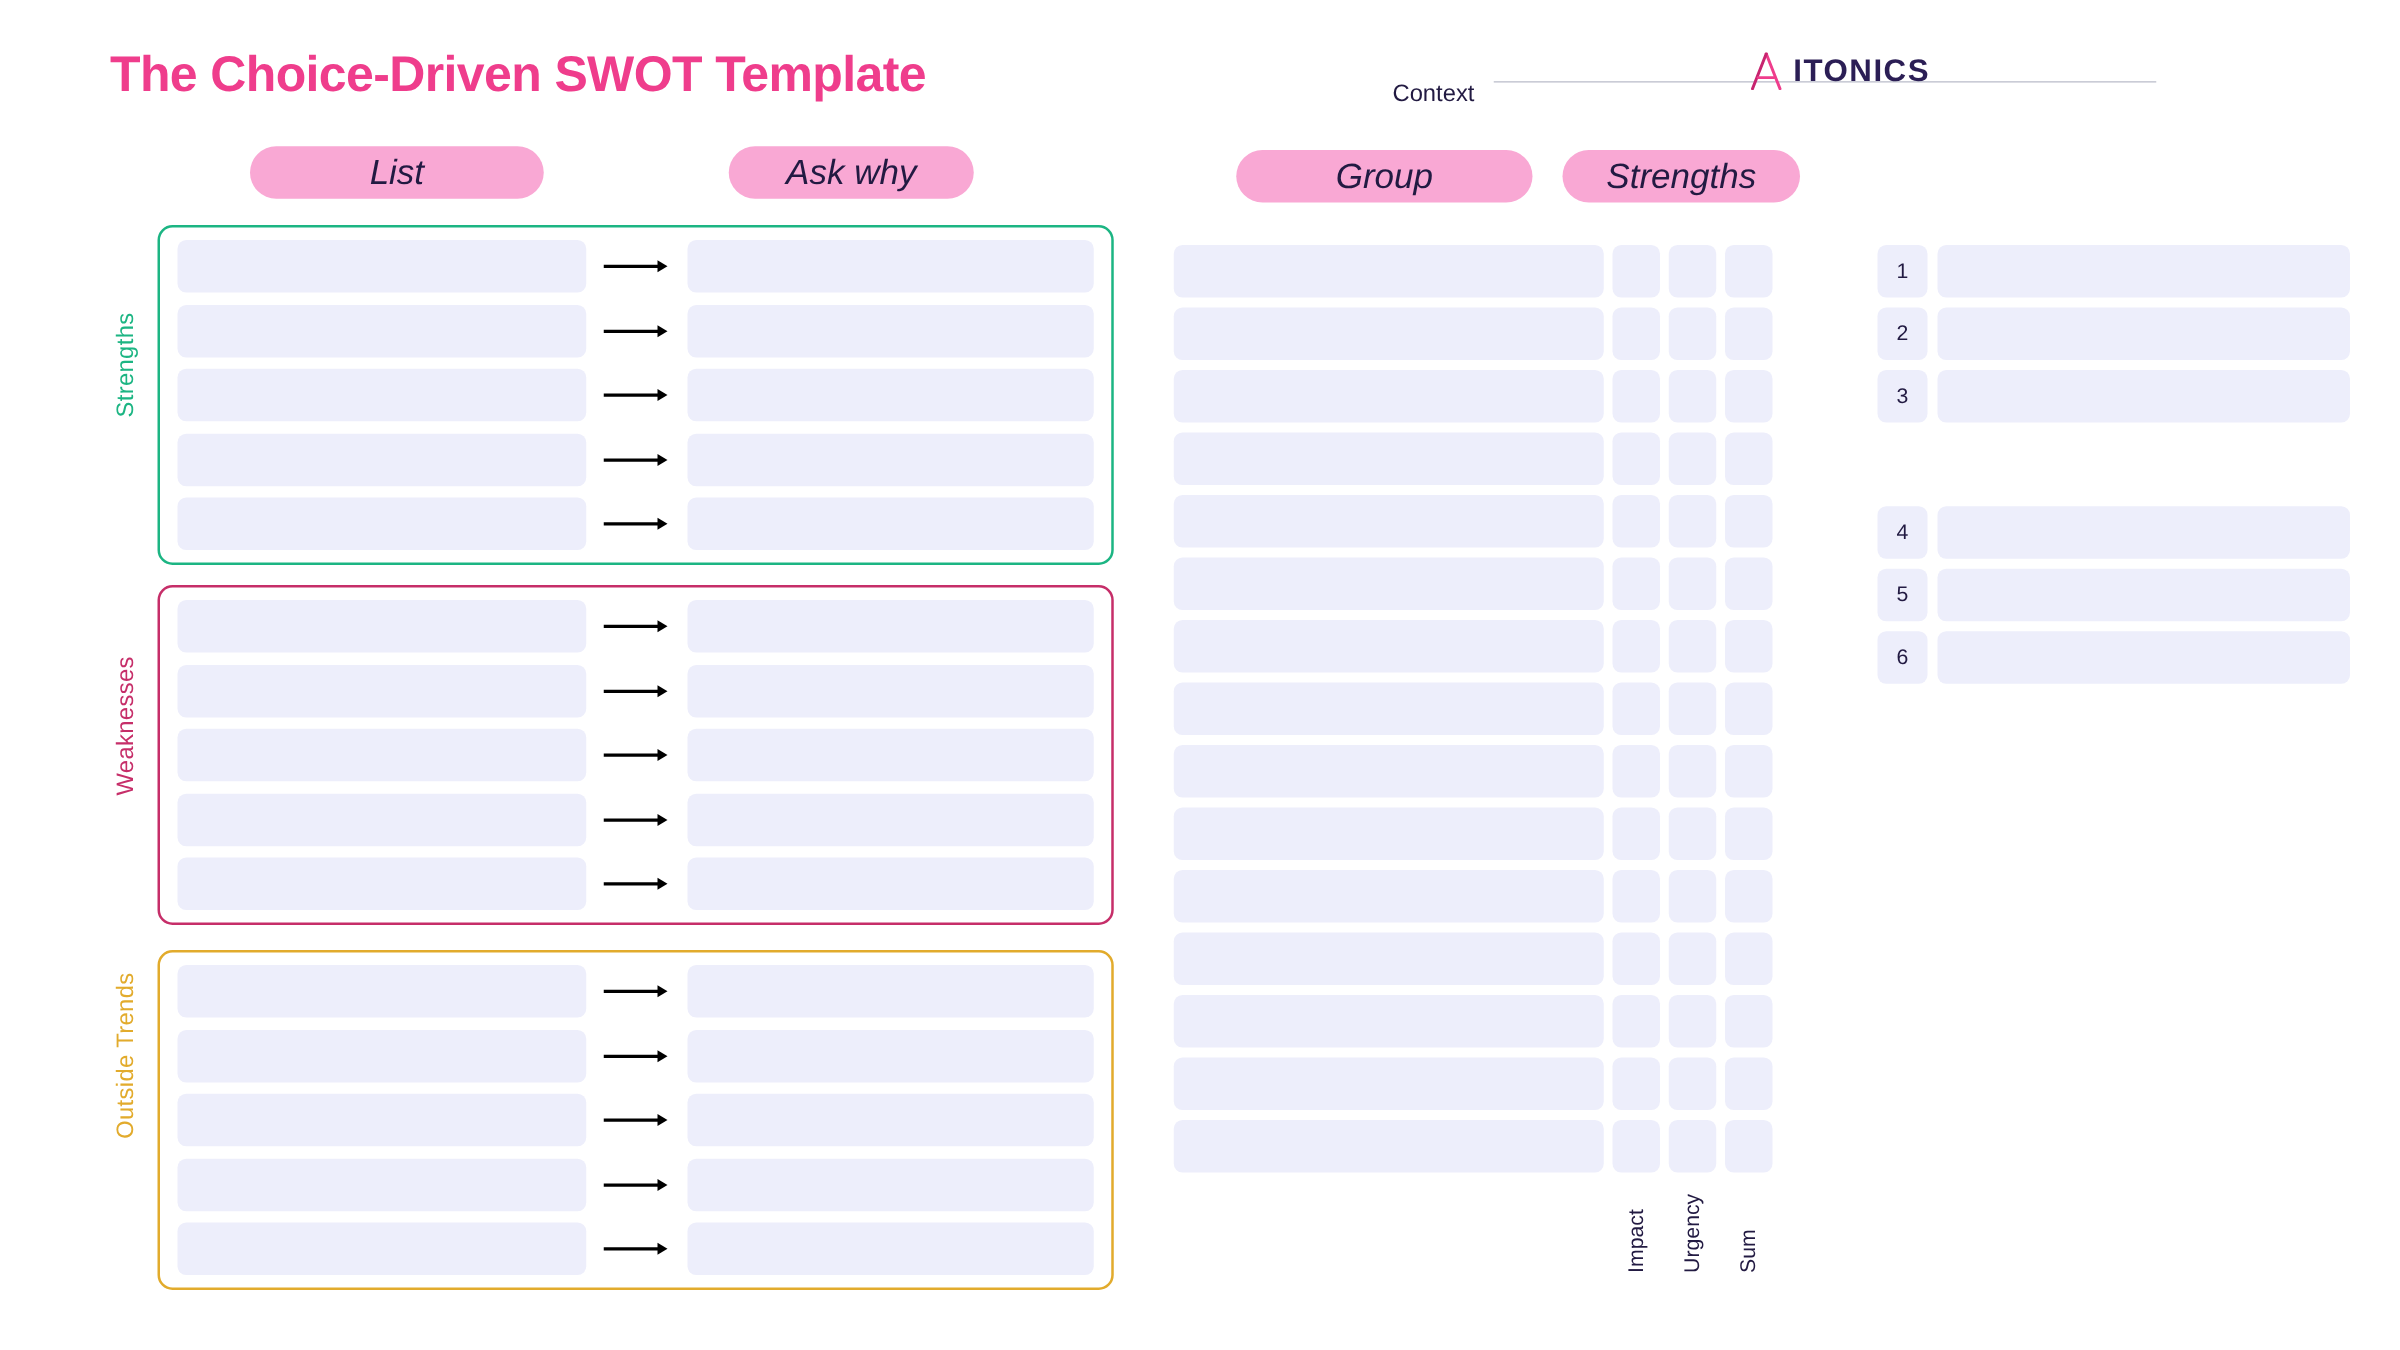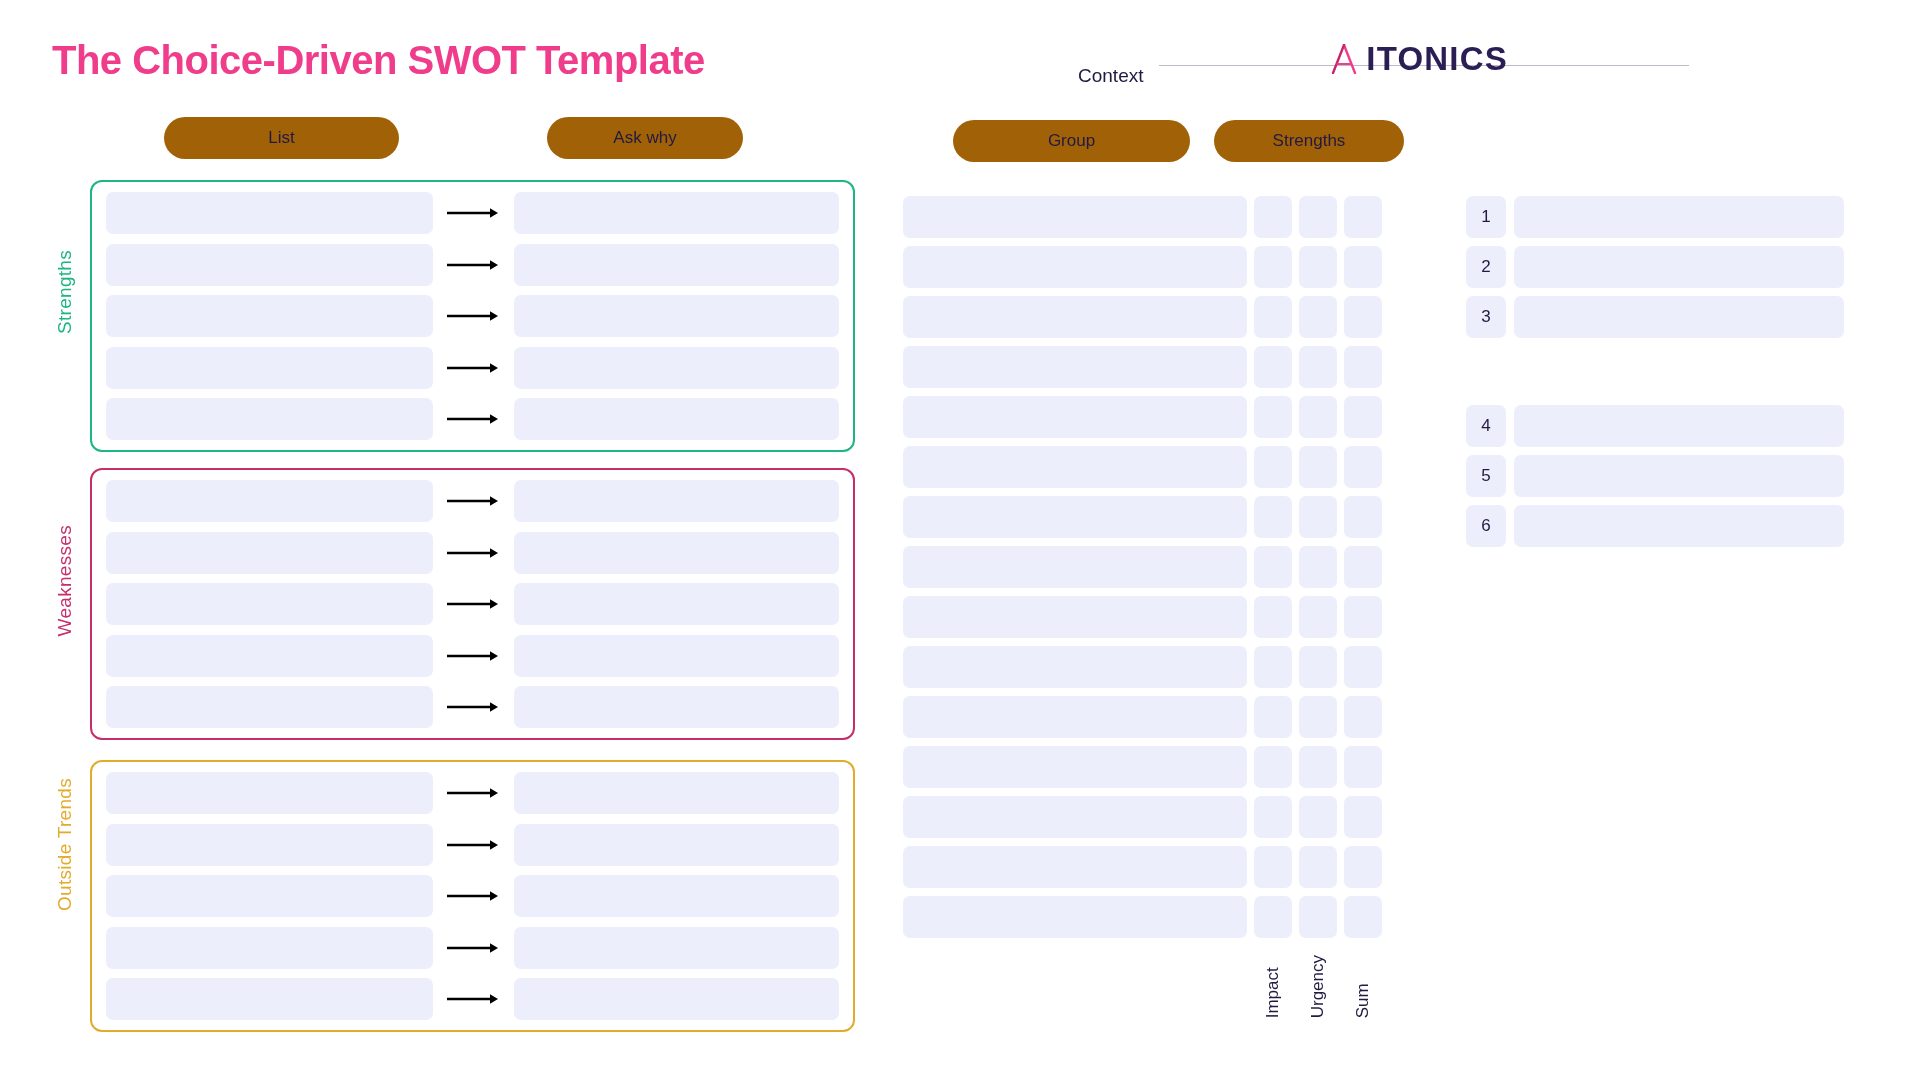--- a/index.html
+++ b/index.html
@@ -10,20 +10,21 @@
     background: #ffffff;
     font-family: "Liberation Sans", sans-serif;
     overflow: hidden;
   }
 
   .page {
     position: relative;
     width: 1556px;
     height: 1080px;
     background: #ffffff;
+    margin-left: 36px;
   }
 
   
   .title {
     position: absolute;
     left: 52px;
     top: 38px;
     font-size: 40px;
     font-weight: 700;
     letter-spacing: -0.5px;
@@ -53,38 +54,39 @@
   .logo {
     position: absolute;
     right: 48px;
     top: 42px;
     display: flex;
     align-items: center;
     gap: 9px;
   }
   .logo-mark { display: block; }
   .logo-word {
-    font-size: 33px;
+    font-size: 25px;
     font-weight: 600;
     letter-spacing: 1.2px;
     color: #2b1e55;
     line-height: 1;
   }
 
   
   .pill {
     position: absolute;
     height: 42px;
     border-radius: 21px;
-    background: #a16207;
+    background: #f9a8d4;
     display: flex;
     align-items: center;
     justify-content: center;
-    font-size: 17px;
+    font-size: 28px;
     color: #221a42;
+    font-style: italic;
   }
   .pill-list     { left: 164px;  top: 117px; width: 235px; }
   .pill-askwhy   { left: 547px;  top: 117px; width: 196px; }
   .pill-group    { left: 953px;  top: 120px; width: 237px; }
   .pill-evaluate { left: 1214px; top: 120px; width: 190px; }
   .pill-commit   { left: 1558px; top: 120px; width: 205px; }
 
   
   .swot-box {
     position: absolute;

